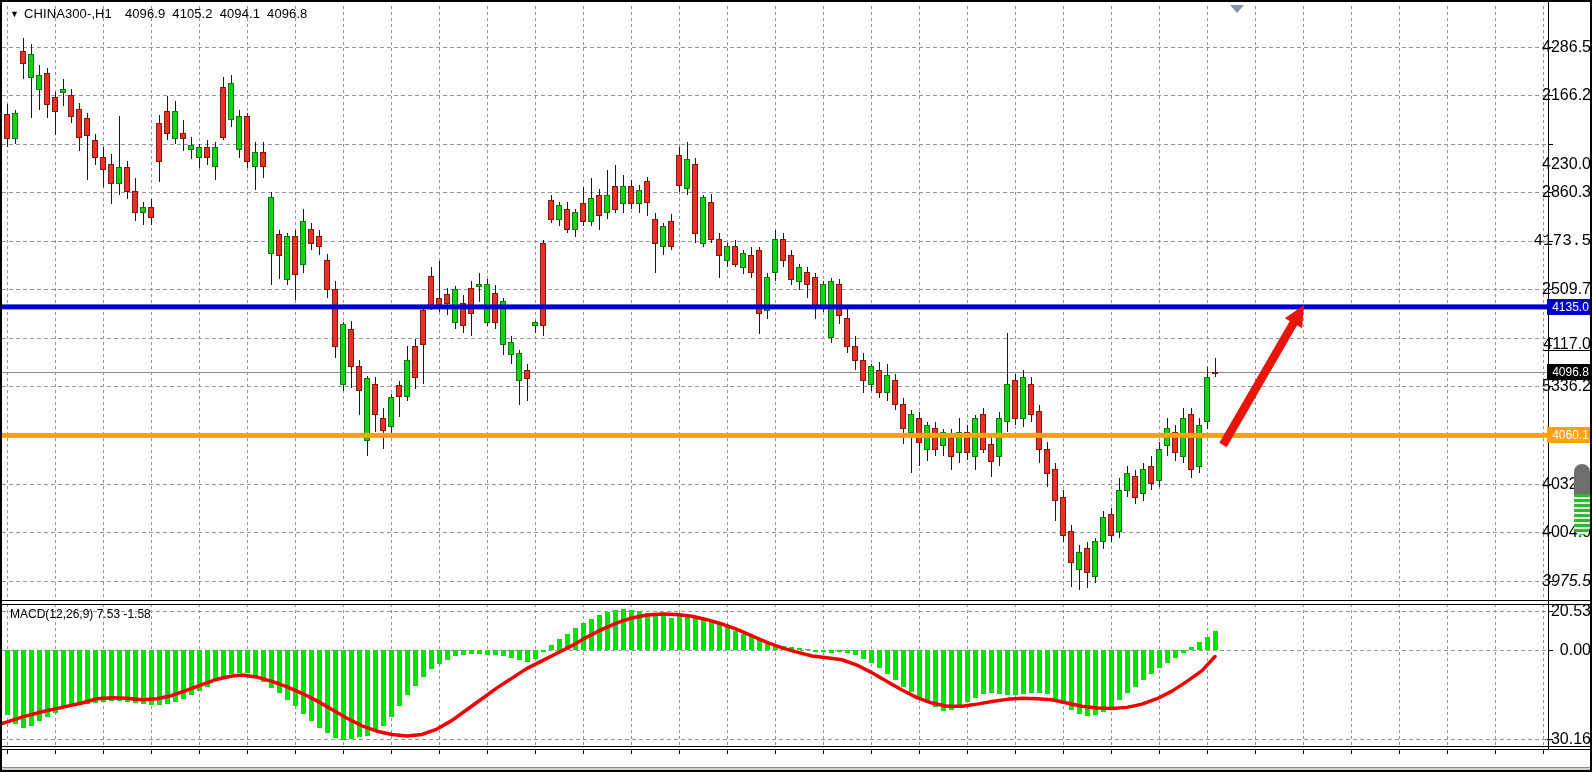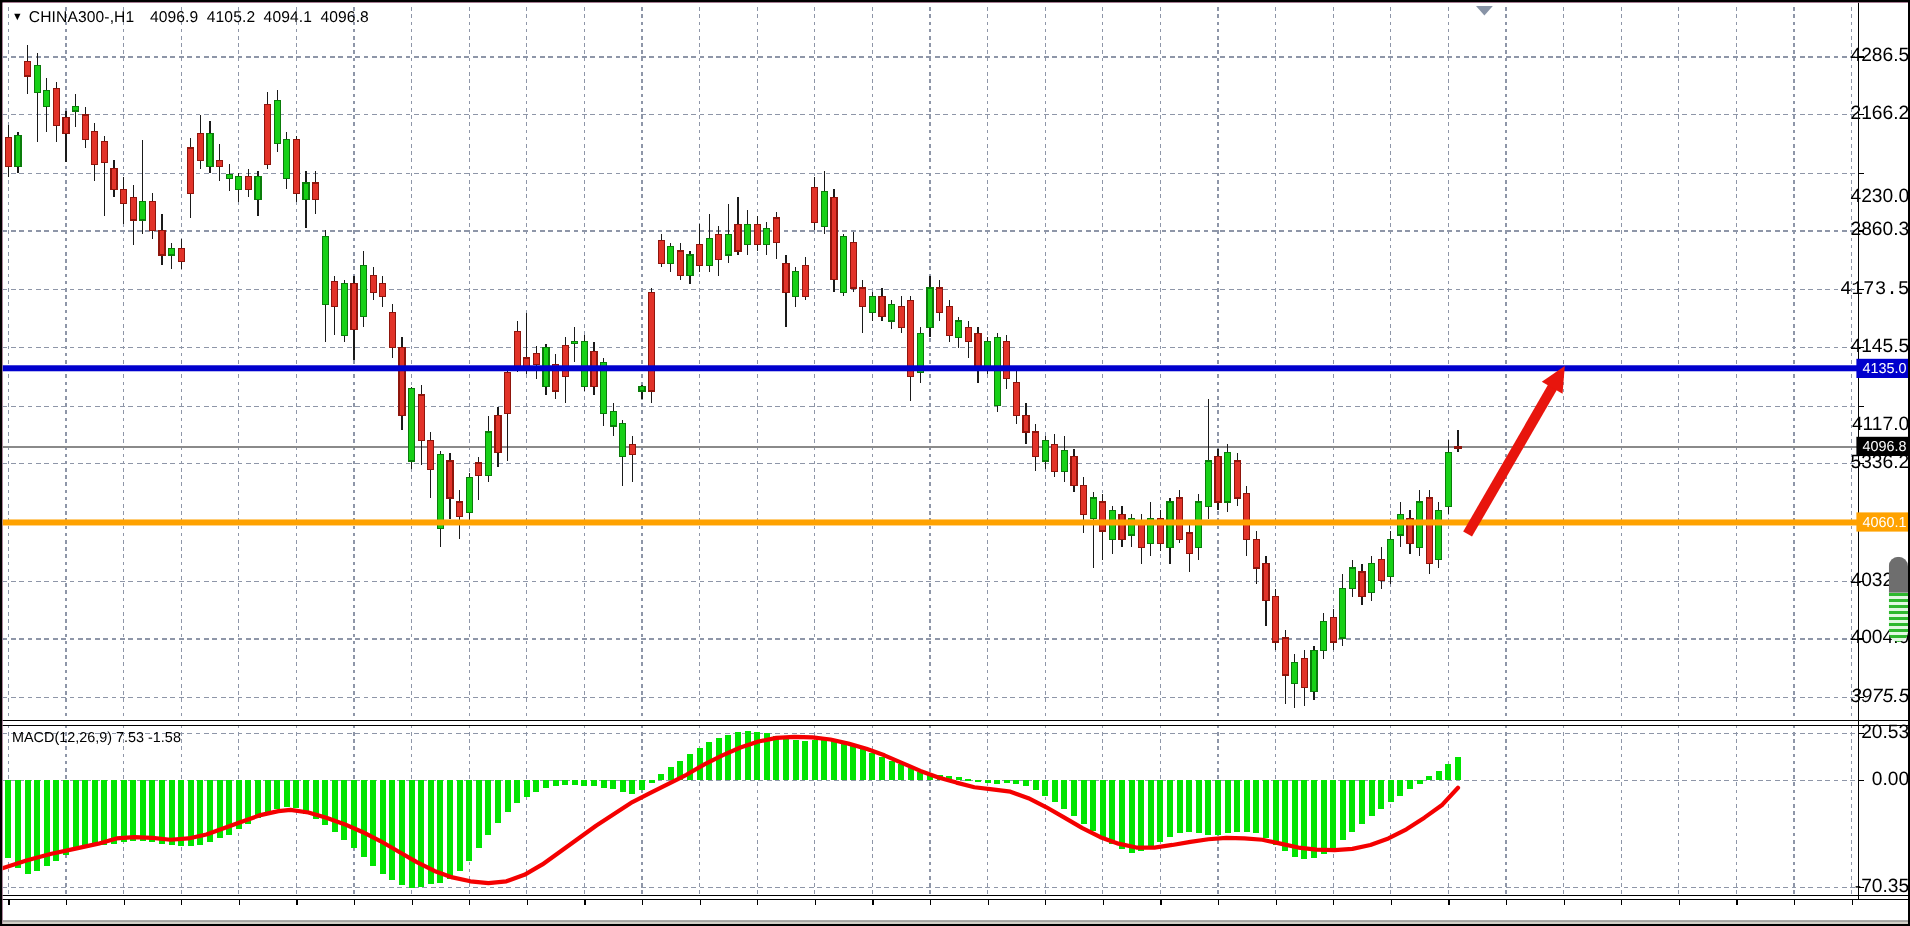--- a/index.html
+++ b/index.html
@@ -655,29 +655,29 @@
   </div>
 
   <div class="macd-label">MACD(12,26,9) 7.53 -1.58</div>
 
   <div class="axis-col" id="price-axis">
       <div class="pr-label" style="top: 38px;">4286.5</div>
       <div class="pr-label" style="top: 86.034px;">2166.2</div>
       <div class="pr-label" style="top: 134.926px; margin-top: 20px;">4230.0</div>
       <div class="pr-label" style="top: 182.96px;">2860.3</div>
       <div class="pr-label" style="top: 231.851px; font-family: Liberation Mono, monospace;">4173.5</div>
-      <div class="pr-label" style="top: 279.885px;">4145.5</div>
-      <div class="pr-label" style="top: 345px;">4117.0</div>
+      <div class="pr-label" style="top: 279.885px;">2509.7</div>
+      <div class="pr-label" style="top: 335px; text-decoration: underline;">4117.0</div>
       <div class="pr-label" style="top: 376.811px;">5336.2</div>
       <div class="pr-label" style="top: 474.595px;">4032.0</div>
       <div class="pr-label" style="top: 522.629px;">4004.0</div>
       <div class="pr-label" style="top: 571.52px; font-style: italic;">3975.5</div>
       <div class="pr-label" style="top: 601.684px;">20.53</div>
       <div class="pr-label" style="top: 641px;">0.00</div>
-      <div class="pr-label" style="top: 730.003px;">-70.35</div>
+      <div class="pr-label" style="top: 730.003px;">-30.16</div>
     </div>
 
   <div class="badge" id="badge-0" style="top: 296.898px; background: rgb(0, 0, 205);">4135.0</div>
   <div class="badge" id="badge-1" style="top: 362.43px; background: rgb(0, 0, 0);">4096.8</div>
   <div class="badge" id="badge-2" style="top: 425.389px; background: rgb(255, 162, 0);">4060.1</div>
 
   <div class="time-axis" id="time-axis"></div>
 
   <div class="scrollbar" id="scrollbar" style="left: 1572px; top: 462px; width: 16px; height: 71px;">
     <div class="cap" style="height: 30px; background: rgb(110, 110, 110);"></div>

